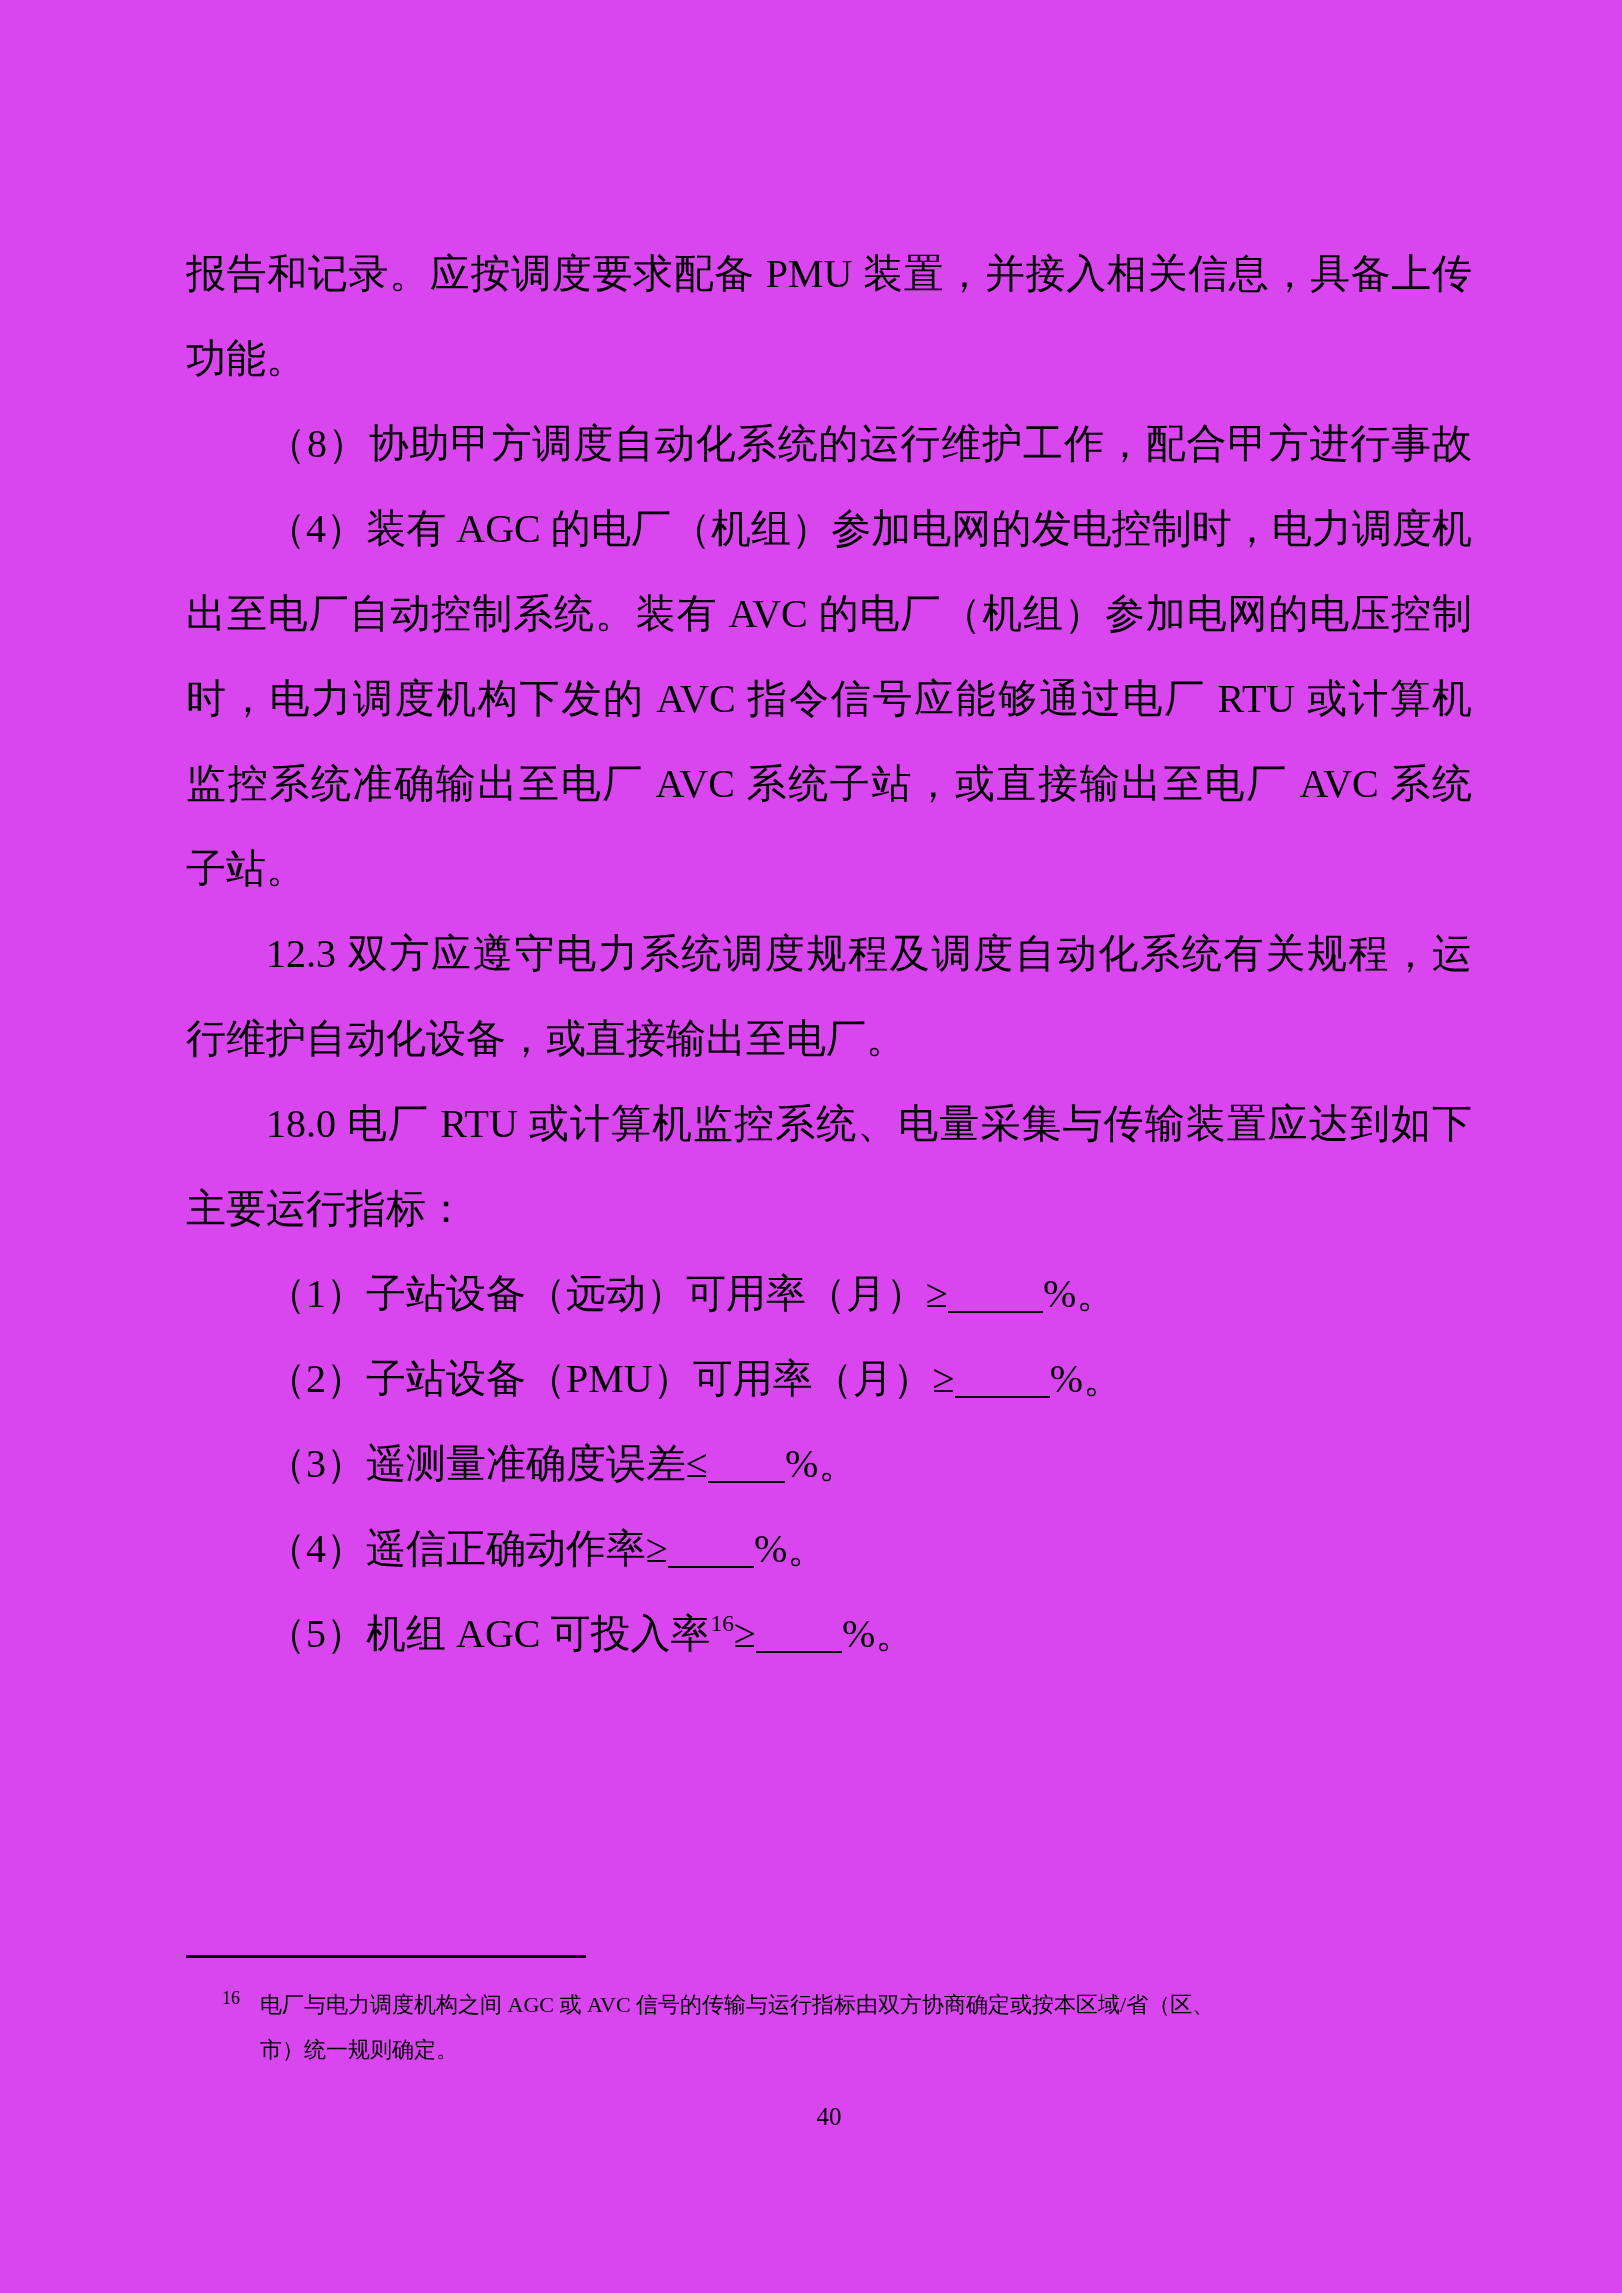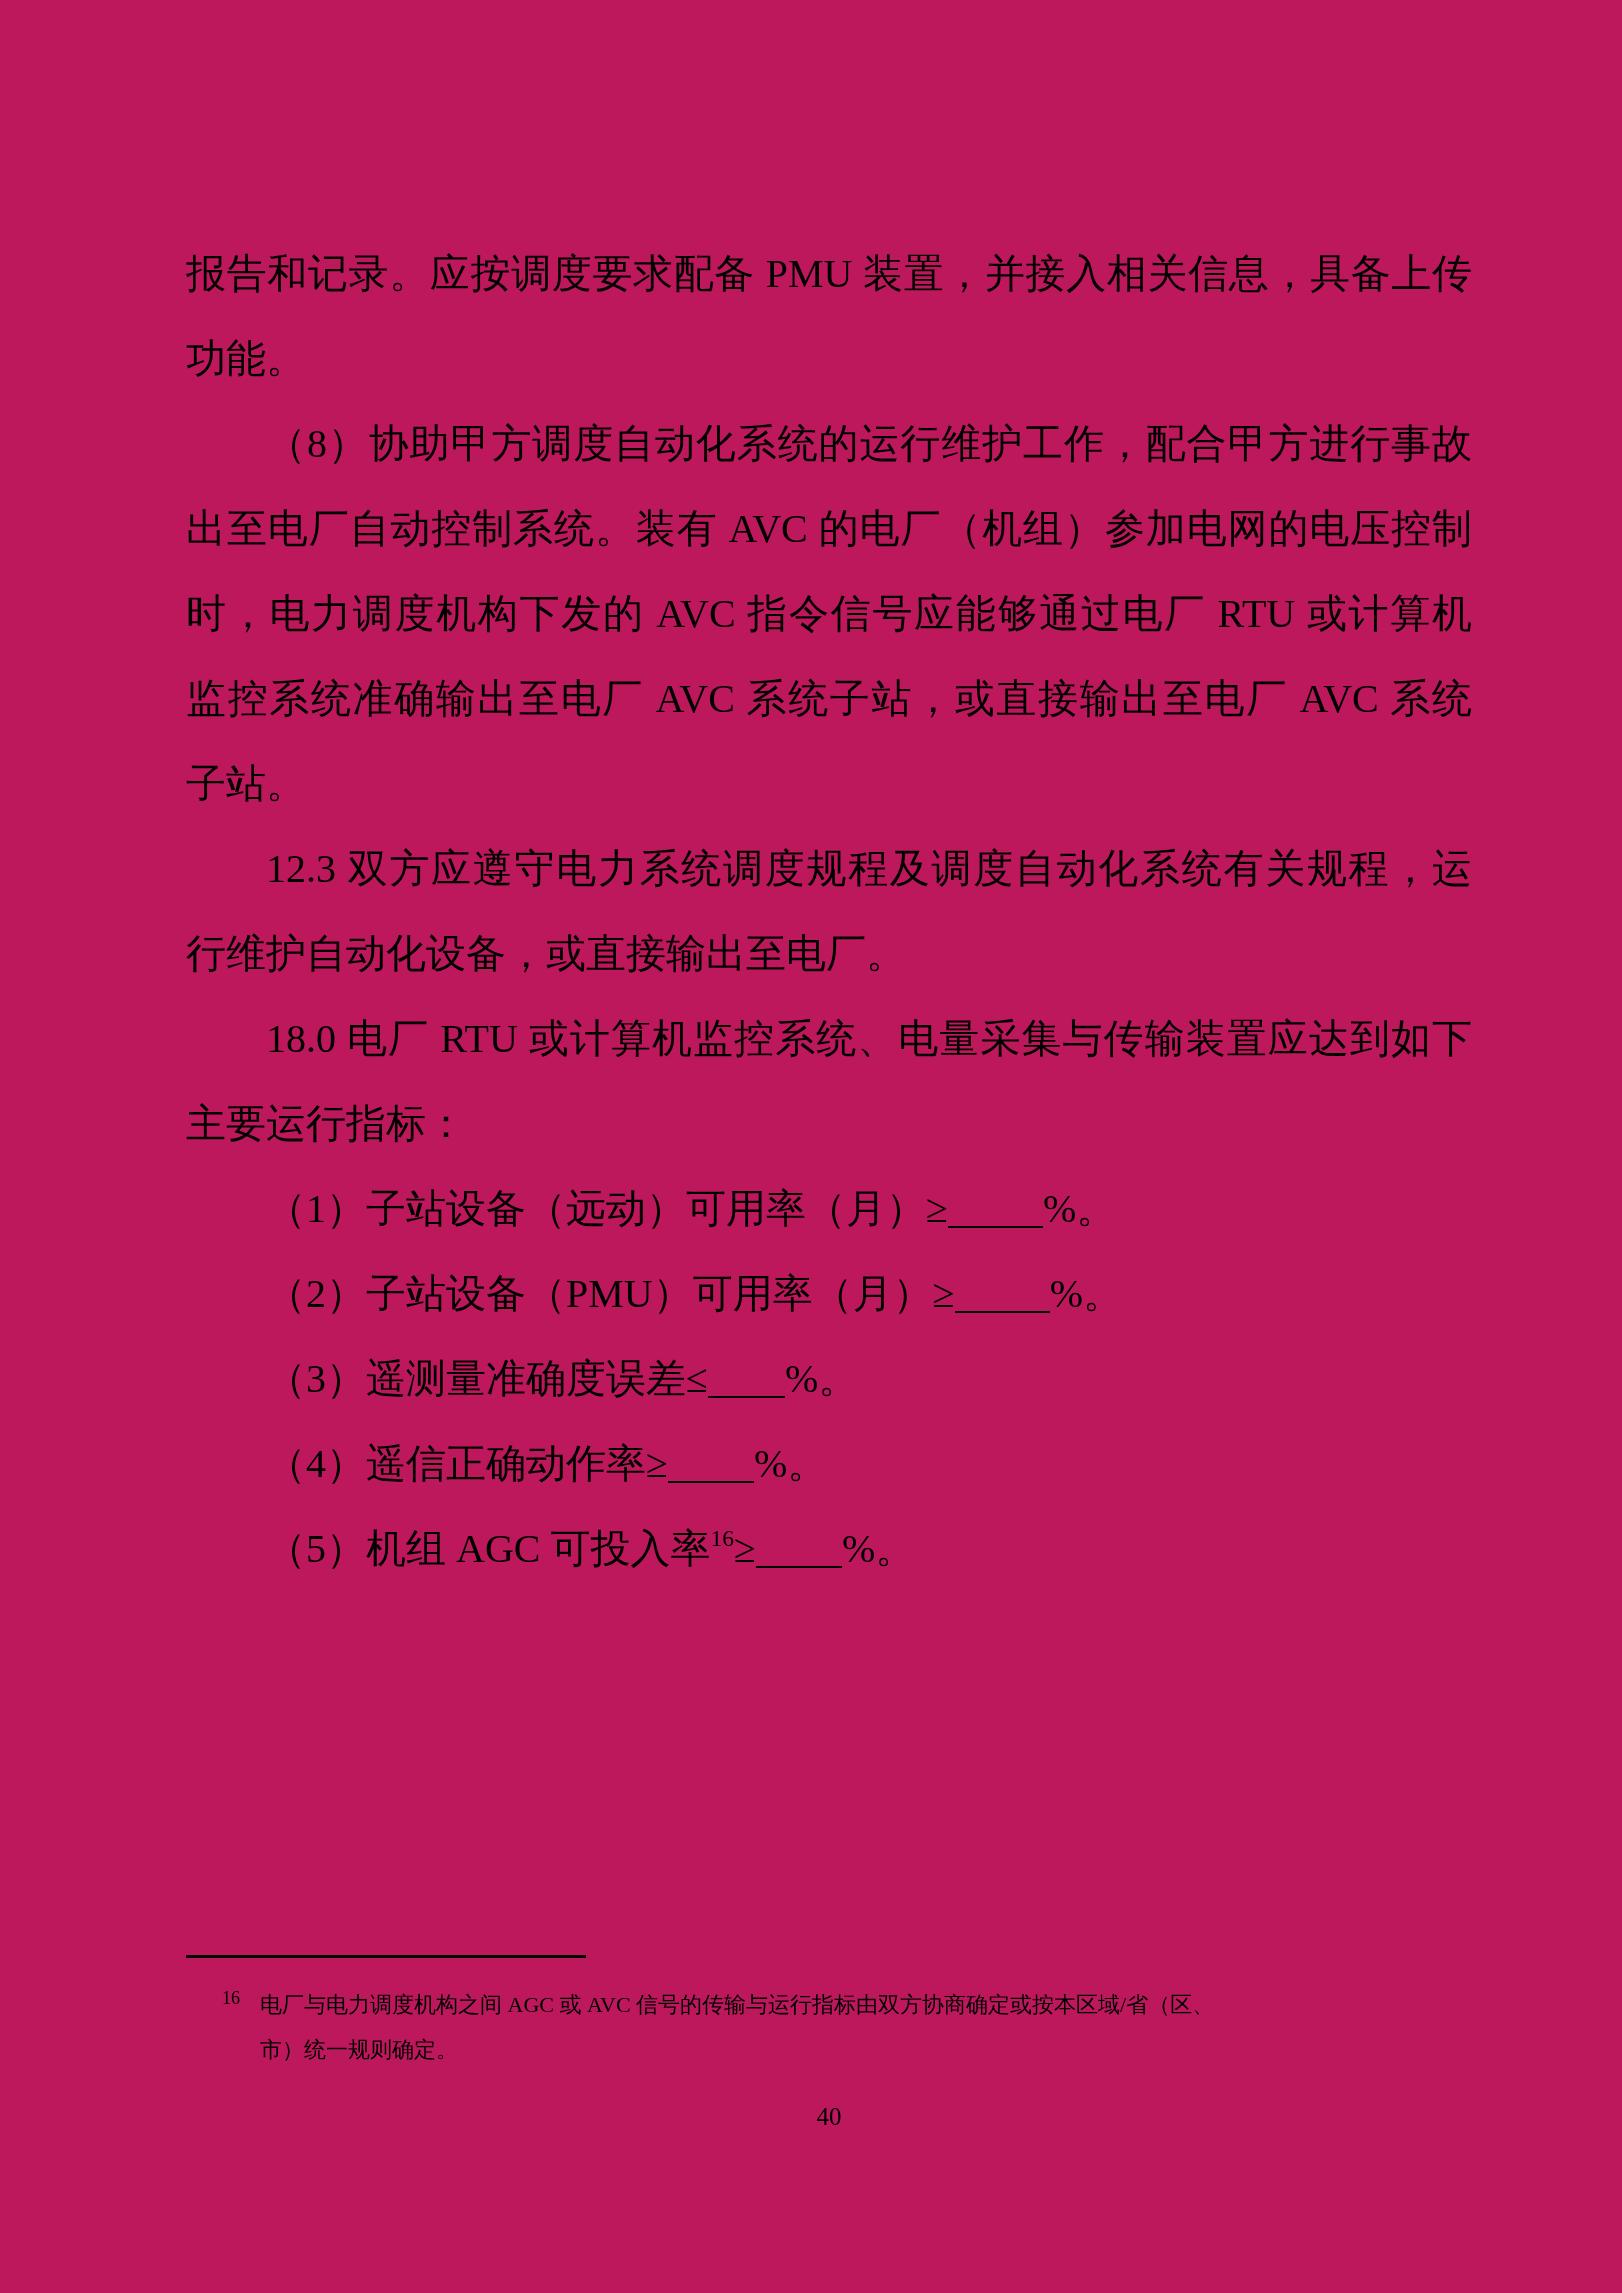--- a/index.html
+++ b/index.html
@@ -12,21 +12,21 @@
     height: 2294px;
     position: relative;
     font-family: "Liberation Serif", "DejaVu Serif", serif;
     color: #000000;
     overflow: hidden;
   }
   .page {
     position: absolute;
     left: 0; top: 0;
     width: 1623px; height: 2294px;
-    background: #be185d;
+    background: #d946ef;
   }
   .body-text {
     position: absolute;
     left: 186px;
     top: 231px;
     width: 1286px;
     font-size: 40px;
   }
   .line {
     height: 85px;
@@ -99,20 +99,21 @@
 </head>
 <body>
 
 <div class="page">
 
   <div class="body-text">
 
   <div class="line just">报告和记录。应按调度要求配备 PMU 装置，并接入相关信息，具备上传</div>
       <div class="line">功能。</div>
       <div class="line just ind">（8）协助甲方调度自动化系统的运行维护工作，配合甲方进行事故</div>
+      <div class="line just ind">（4）装有 AGC 的电厂（机组）参加电网的发电控制时，电力调度机</div>
       <div class="line just">出至电厂自动控制系统。装有 AVC 的电厂（机组）参加电网的电压控制</div>
       <div class="line just">时，电力调度机构下发的 AVC 指令信号应能够通过电厂 RTU 或计算机</div>
       <div class="line just">监控系统准确输出至电厂 AVC 系统子站，或直接输出至电厂 AVC 系统</div>
       <div class="line">子站。</div>
       <div class="line just ind">12.3 双方应遵守电力系统调度规程及调度自动化系统有关规程，运</div>
       <div class="line">行维护自动化设备，或直接输出至电厂。</div>
       <div class="line just ind">18.0 电厂 RTU 或计算机监控系统、电量采集与传输装置应达到如下</div>
       <div class="line">主要运行指标：</div>
       <div class="line ind">（1）子站设备（远动）可用率（月）≥<span class="blank" style="width: 95px;"></span>%。</div>
       <div class="line ind">（2）子站设备（PMU）可用率（月）≥<span class="blank" style="width: 95px;"></span>%。</div>

